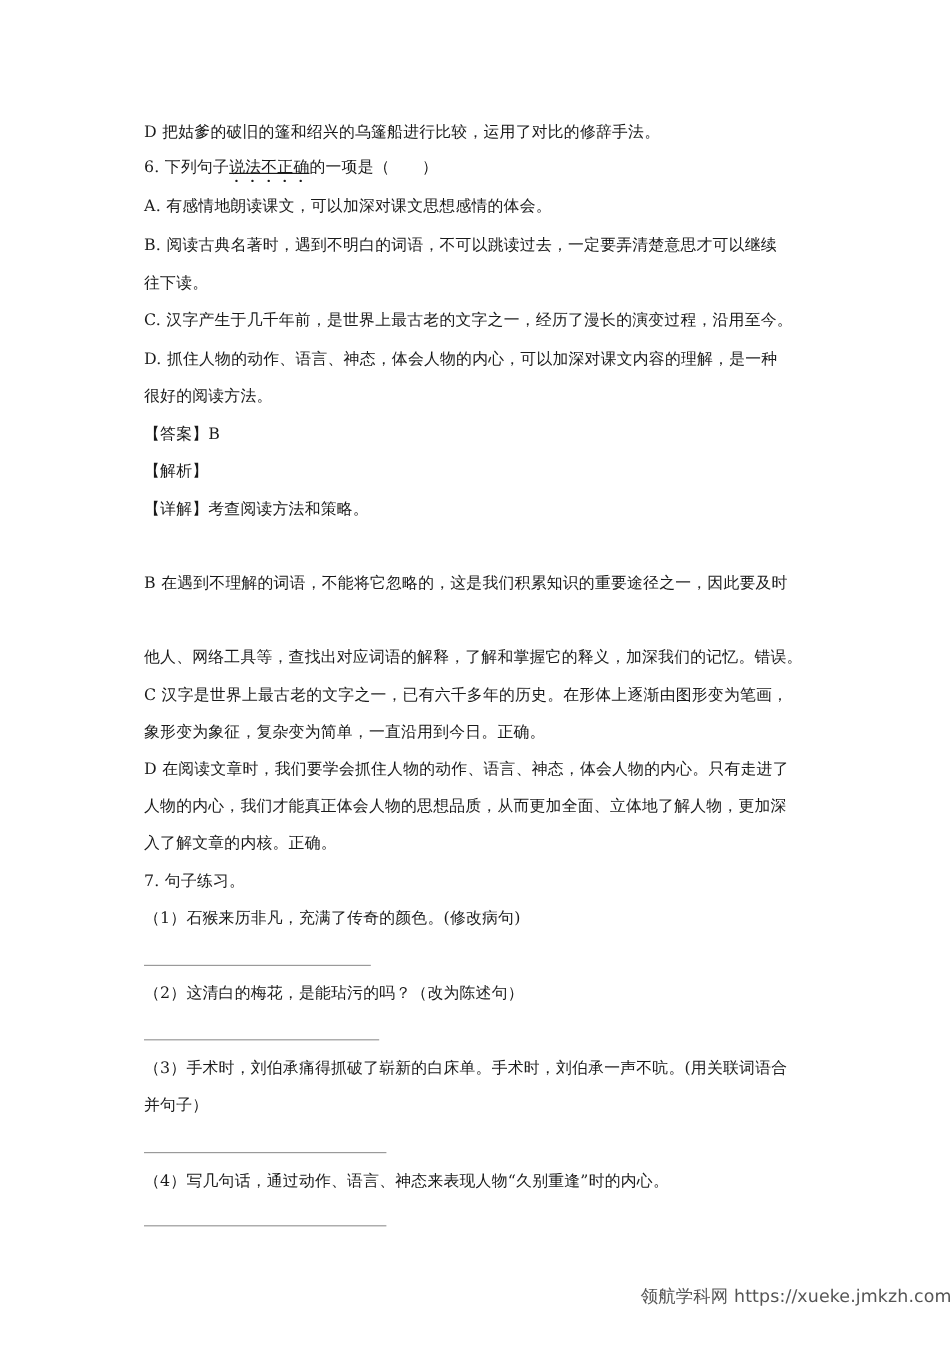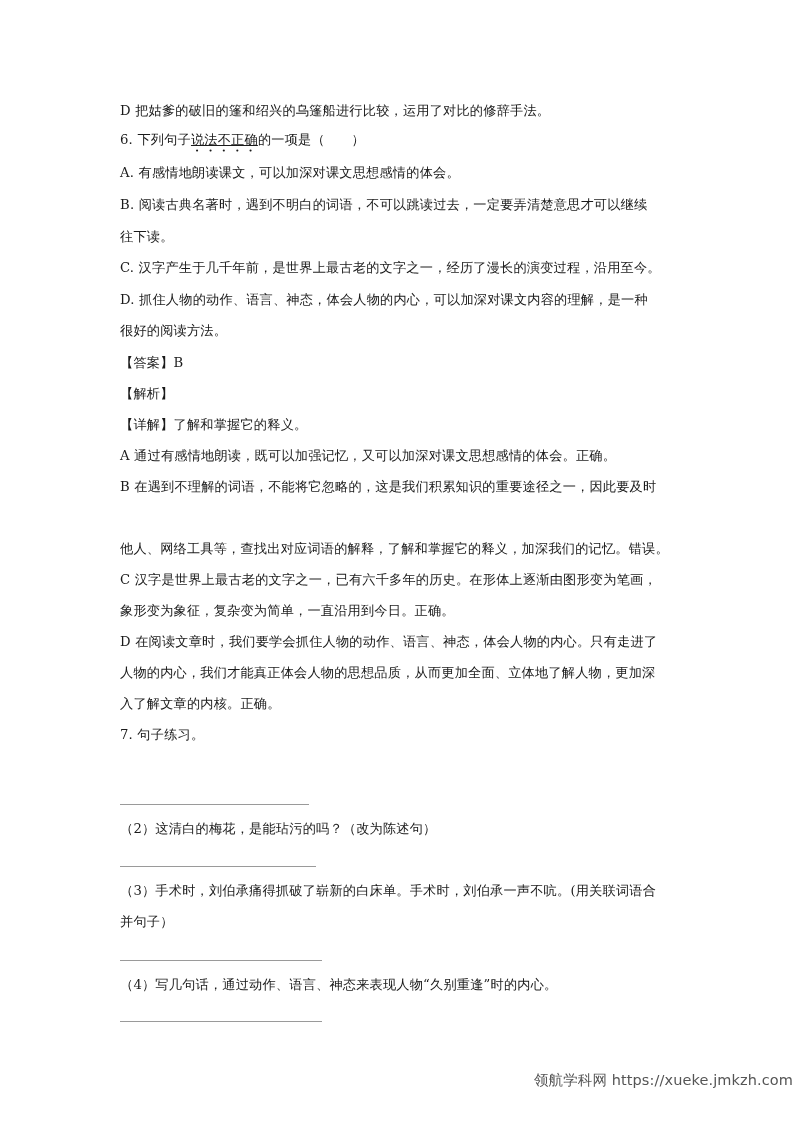--- a/index.html
+++ b/index.html
@@ -42,32 +42,32 @@
 
   <div class="line" style="top:164px">A. 有感情地朗读课文，可以加深对课文思想感情的体会。</div>
   <div class="line" style="top:196px">B. 阅读古典名著时，遇到不明白的词语，不可以跳读过去，一定要弄清楚意思才可以继续</div>
   <div class="line" style="top:228px">往下读。</div>
   <div class="line" style="top:259px">C. 汉字产生于几千年前，是世界上最古老的文字之一，经历了漫长的演变过程，沿用至今。</div>
   <div class="line" style="top:291px">D. 抓住人物的动作、语言、神态，体会人物的内心，可以加深对课文内容的理解，是一种</div>
   <div class="line" style="top:322px">很好的阅读方法。</div>
 
   <div class="line" style="top:354px">【答案】B</div>
   <div class="line" style="top:385px">【解析】</div>
-  <div class="line" style="top:416px">【详解】了解和掌握它的释义。</div>
+  <div class="line" style="top:416px">【详解】考查阅读方法和策略。</div>
 
-  <div class="line" style="top:447px">A 通过有感情地朗读，既可以加强记忆，又可以加深对课文思想感情的体会。正确。</div>
   <div class="line" style="top:478px">B 在遇到不理解的词语，不能将它忽略的，这是我们积累知识的重要途径之一，因此要及时</div>
   <div class="line" style="top:540px">他人、网络工具等，查找出对应词语的解释，了解和掌握它的释义，加深我们的记忆。错误。</div>
   <div class="line" style="top:571px">C 汉字是世界上最古老的文字之一，已有六千多年的历史。在形体上逐渐由图形变为笔画，</div>
   <div class="line" style="top:602px">象形变为象征，复杂变为简单，一直沿用到今日。正确。</div>
   <div class="line" style="top:633px">D 在阅读文章时，我们要学会抓住人物的动作、语言、神态，体会人物的内心。只有走进了</div>
   <div class="line" style="top:695px">入了解文章的内核。正确。</div>
   <div class="line" style="top:664px">人物的内心，我们才能真正体会人物的思想品质，从而更加全面、立体地了解人物，更加深</div>
 
   <div class="line" style="top:726px">7. 句子练习。</div>
+  <div class="line" style="top:757px">（1）石猴来历非凡，充满了传奇的颜色。(修改病句)</div>
   <div class="rule" style="top:804px; width:189px"></div>
 
   <div class="line" style="top:820px">（2）这清白的梅花，是能玷污的吗？（改为陈述句）</div>
   <div class="rule" style="top:866px; width:196px"></div>
 
   <div class="line" style="top:882px">（3）手术时，刘伯承痛得抓破了崭新的白床单。手术时，刘伯承一声不吭。(用关联词语合</div>
   <div class="line" style="top:913px">并句子）</div>
   <div class="rule" style="top:960px; width:202px"></div>
 
   <div class="line" style="top:976px">（4）写几句话，通过动作、语言、神态来表现人物“久别重逢”时的内心。</div>

